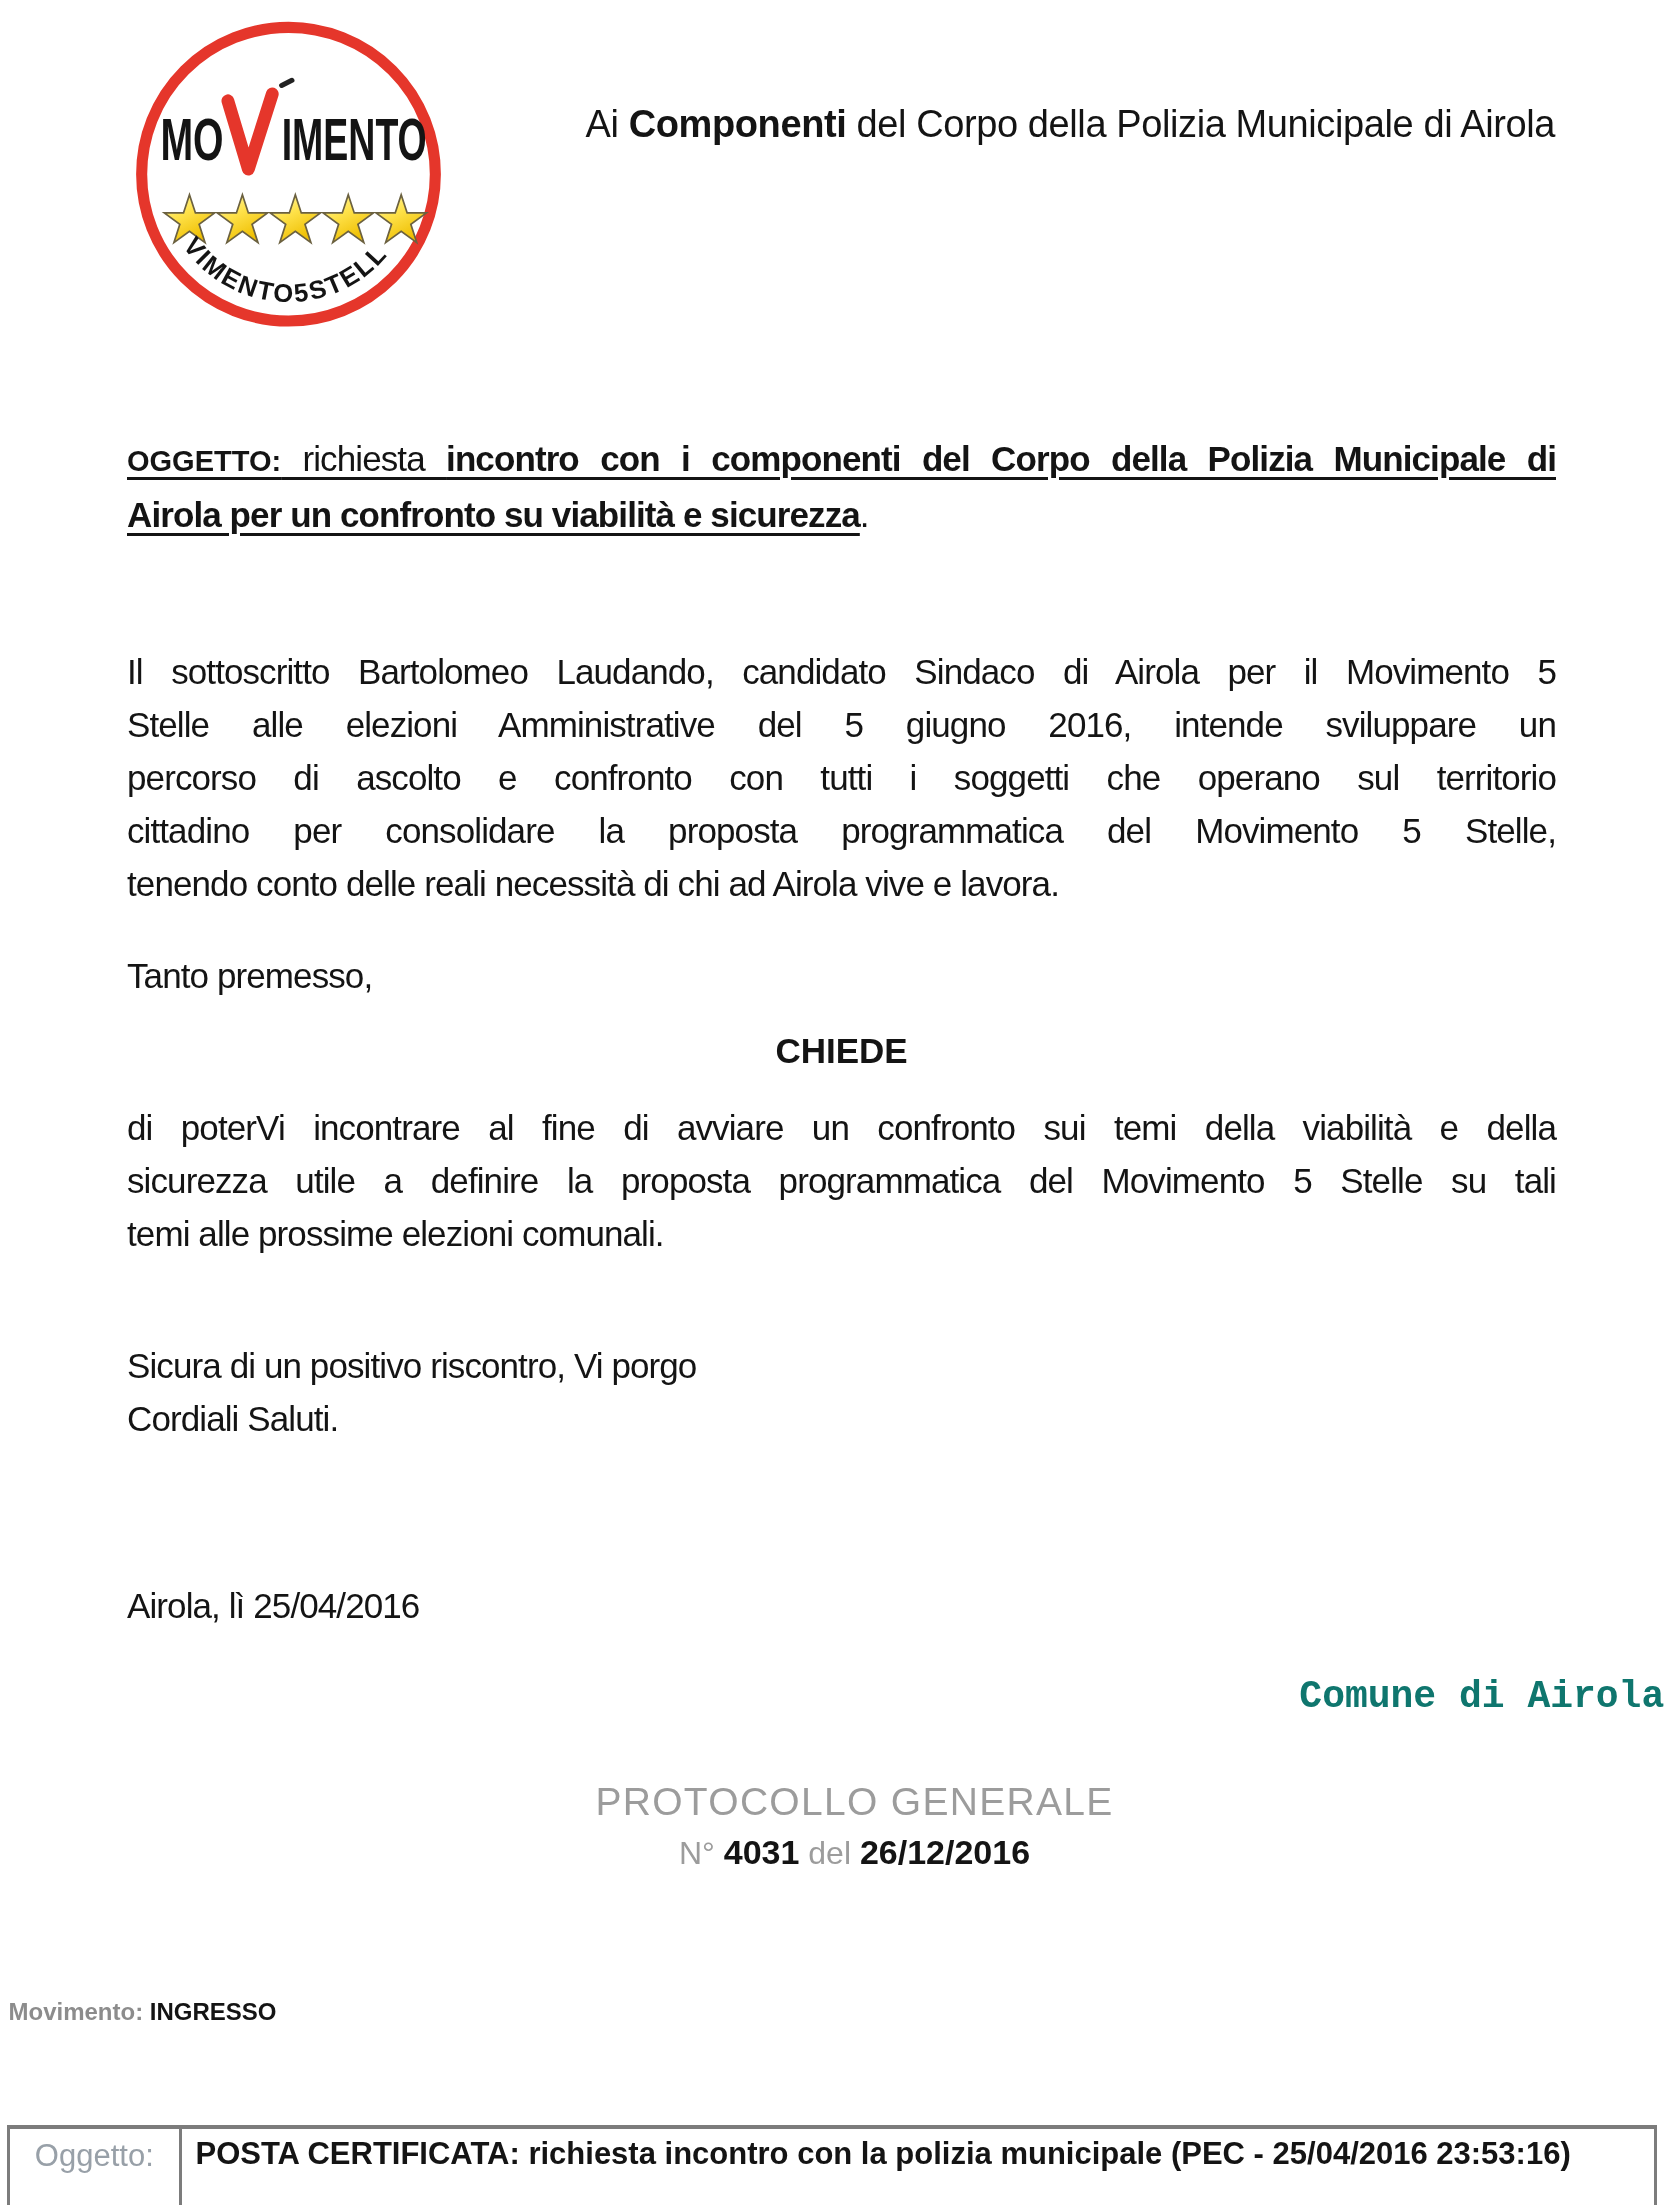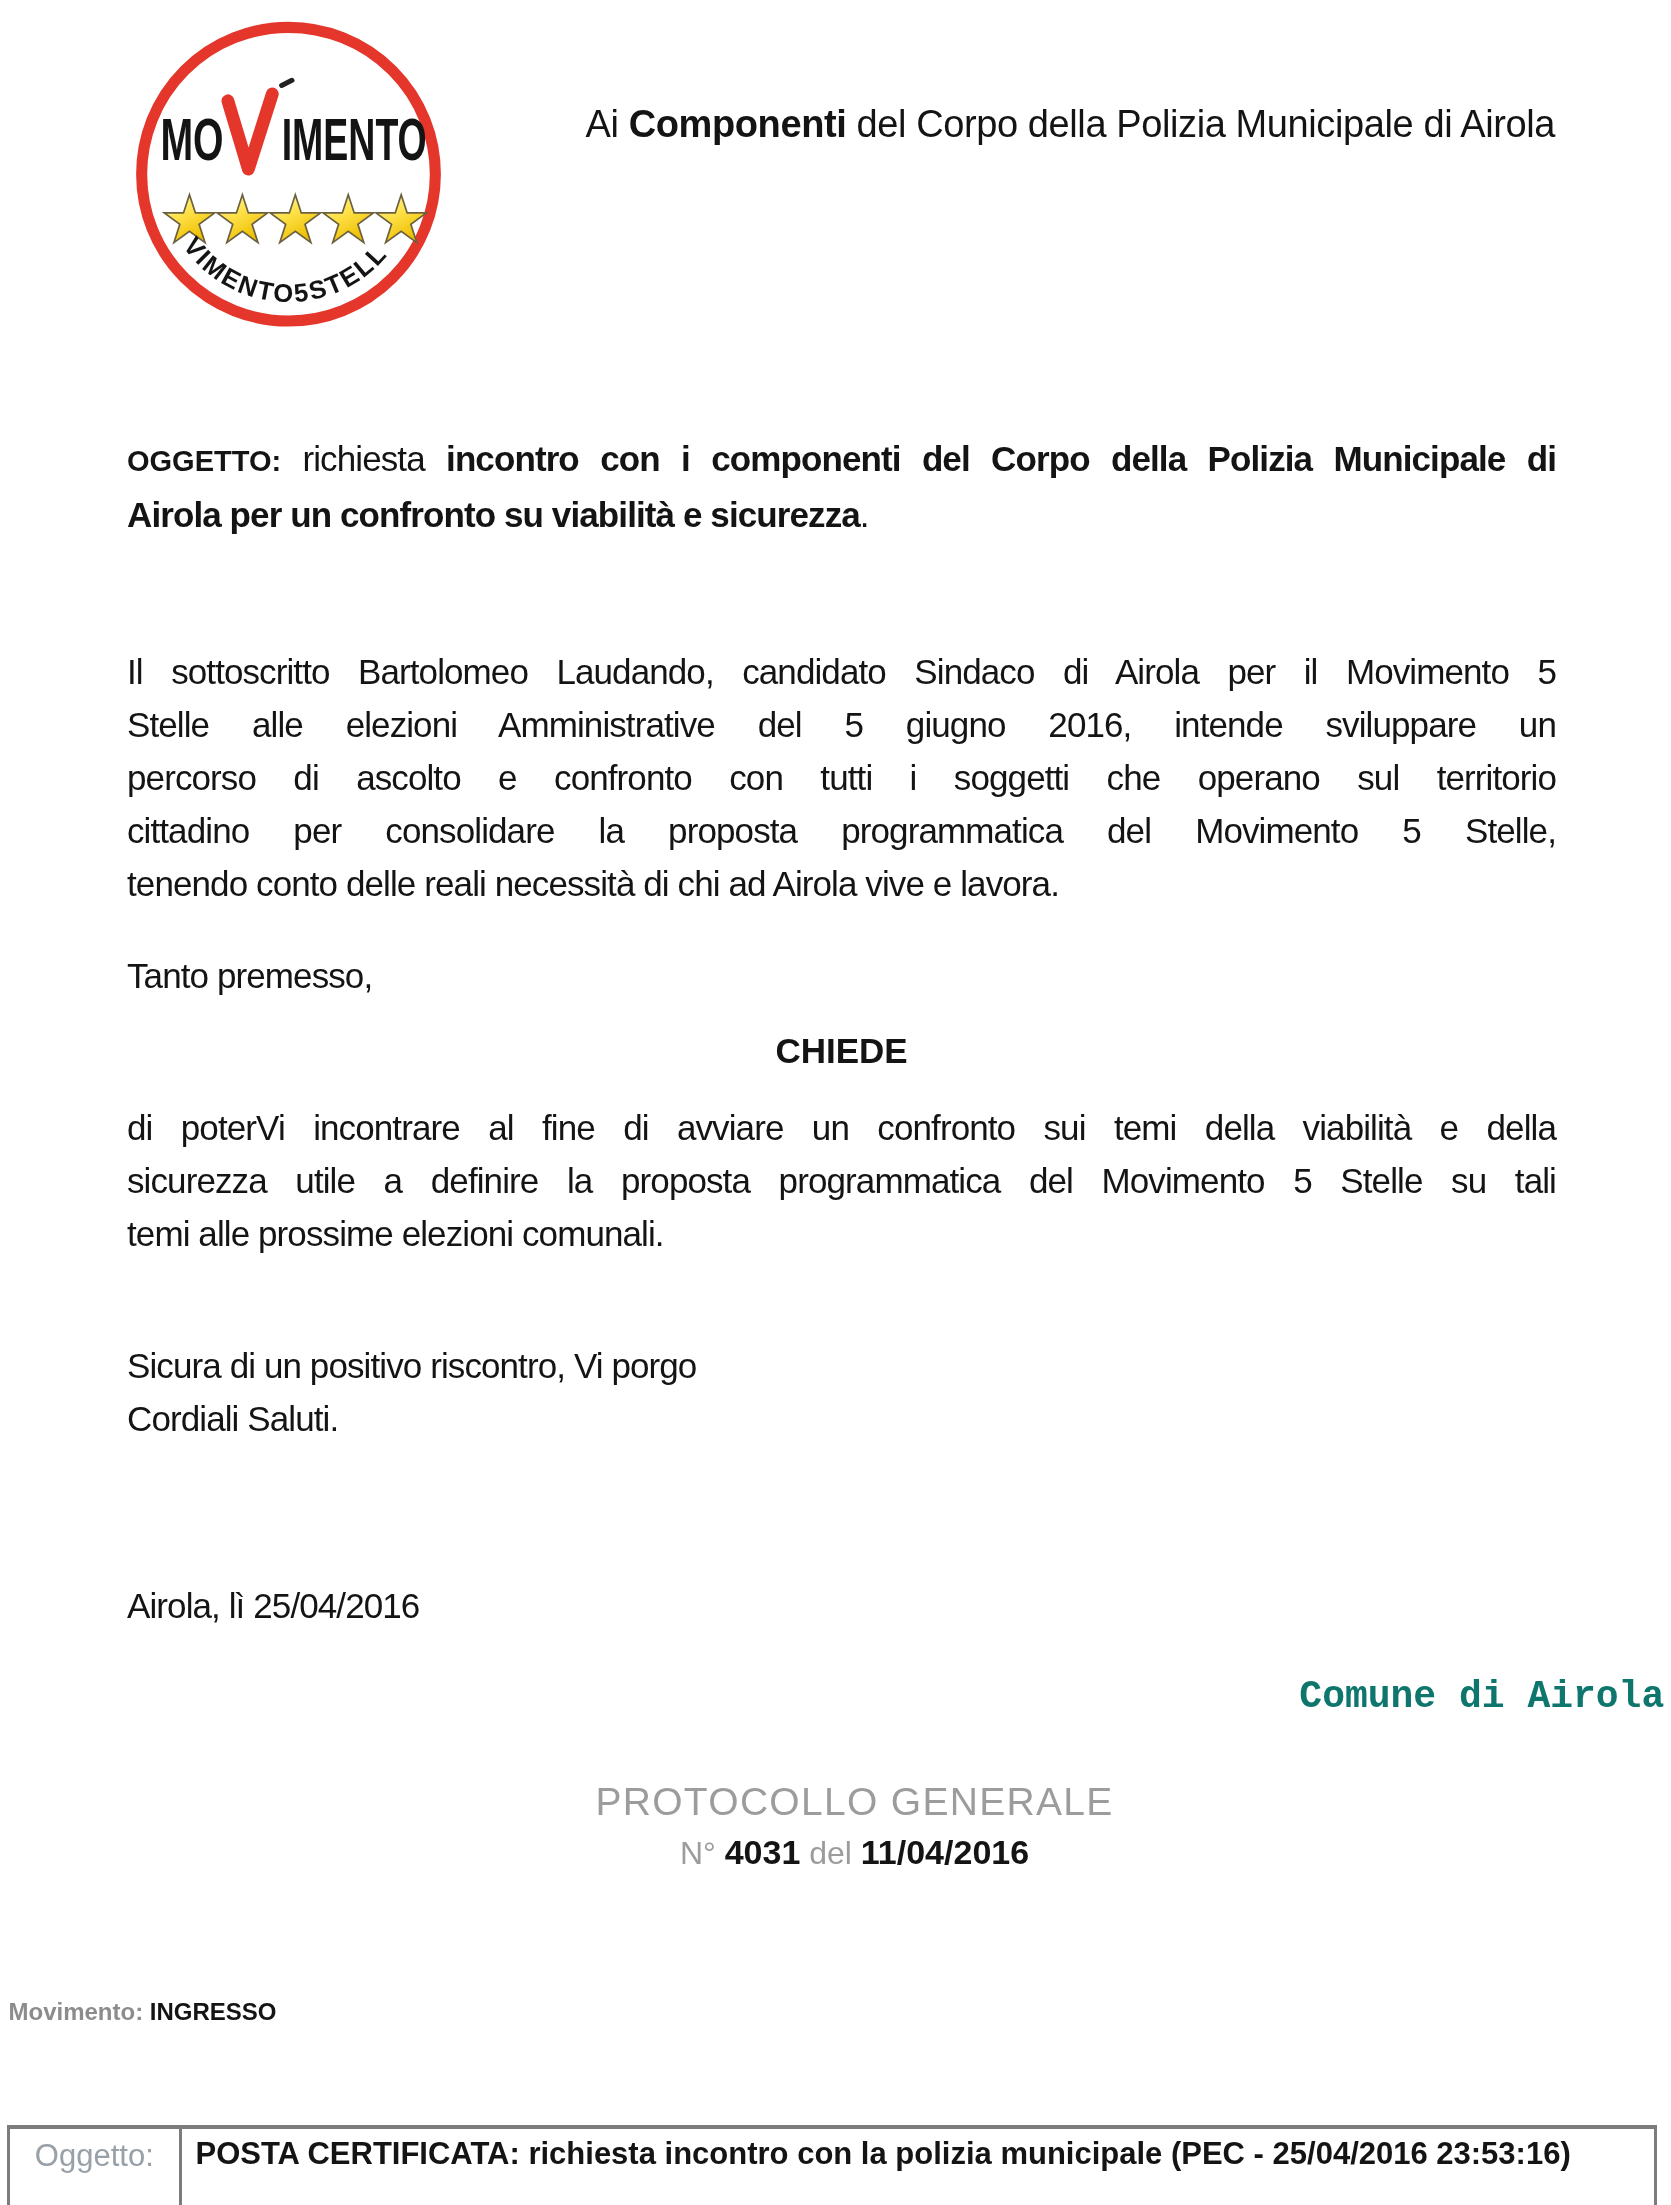--- a/index.html
+++ b/index.html
@@ -18,21 +18,21 @@
     position:absolute;top:103px;right:116px;
     font-size:38px;letter-spacing:-0.4px;white-space:nowrap;color:#141414;
   }
   .recipient b{font-weight:bold;}
   
   .blk{position:absolute;left:127px;width:1429px;font-size:35px;letter-spacing:-0.9px;line-height:53px;color:#141414;}
   .fj{text-align:justify;text-align-last:justify;white-space:nowrap;}
   .ln{white-space:nowrap;}
   
   .oggetto{top:432px;font-weight:bold;}
-  .oggetto .u{text-decoration-thickness:2.6px;text-underline-offset:6px;}
+  .oggetto .u{text-decoration:underline;text-decoration-thickness:2.6px;text-underline-offset:6px;}
   .og-label{font-size:29px;font-weight:bold;letter-spacing:0;}
   .og-normal{font-weight:normal;}
   .og-period{font-weight:normal;text-decoration:none;}
   
   .para1{top:645px;}
   .tanto{top:949px;}
   .chiede{top:1024px;text-align:center;font-weight:bold;letter-spacing:0;}
   .para3{top:1101px;}
   .closing{top:1339px;}
   .dateline{top:1579px;}
@@ -127,21 +127,21 @@
     <div class="ln">Sicura di un positivo riscontro, Vi porgo</div>
     <div class="ln">Cordiali Saluti.</div>
   </div>
 
   <div class="blk dateline">Airola, lì  25/04/2016</div>
 
   <div class="comune">Comune di Airola</div>
 
   <div class="proto-block">
     <div class="proto-title">PROTOCOLLO GENERALE</div>
-    <div class="proto-num"><span>N° </span><span class="black">4031</span><span> del </span><span class="black">11/04/2016</span></div>
+    <div class="proto-num"><span>N° </span><span class="black">4031</span><span> del </span><span class="black">26/12/2016</span></div>
   </div>
 
   <div class="movimento"><span class="glabel">Movimento: </span><span class="val">INGRESSO</span></div>
 
   <div class="ftable">
     <div class="fcell-label">Oggetto:</div>
     <div class="fcell-value">POSTA CERTIFICATA: richiesta incontro con la polizia municipale (PEC - 25/04/2016 23:53:16)</div>
   </div>
 
 </div>

